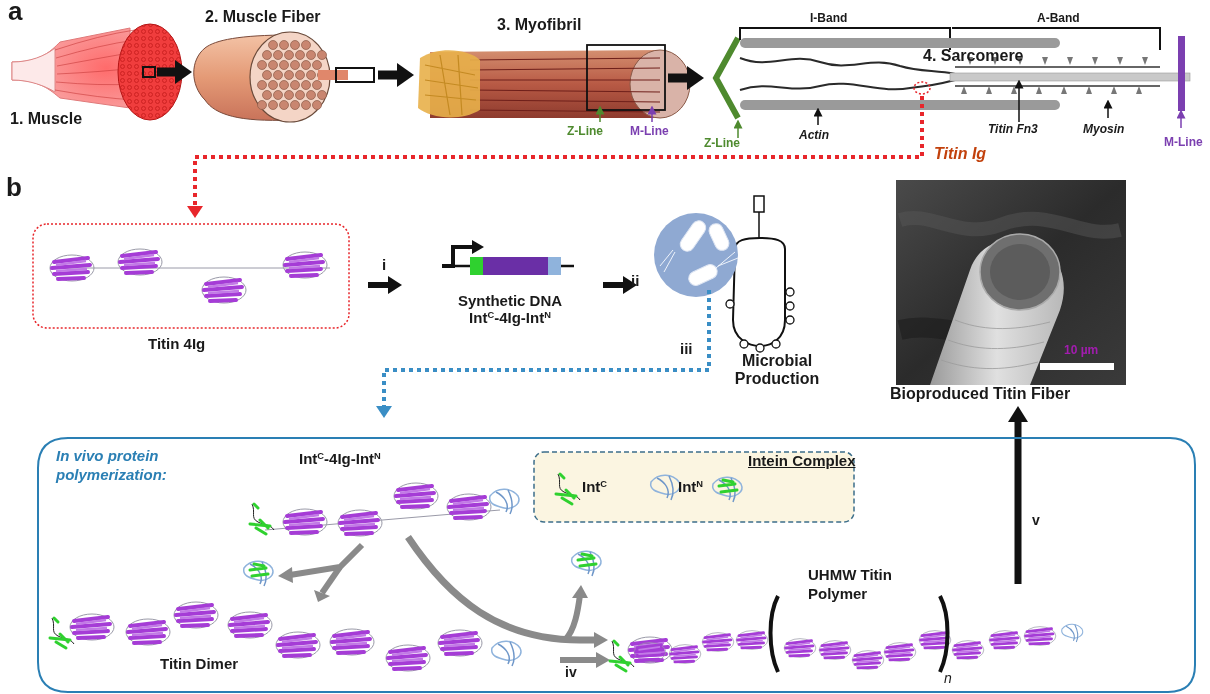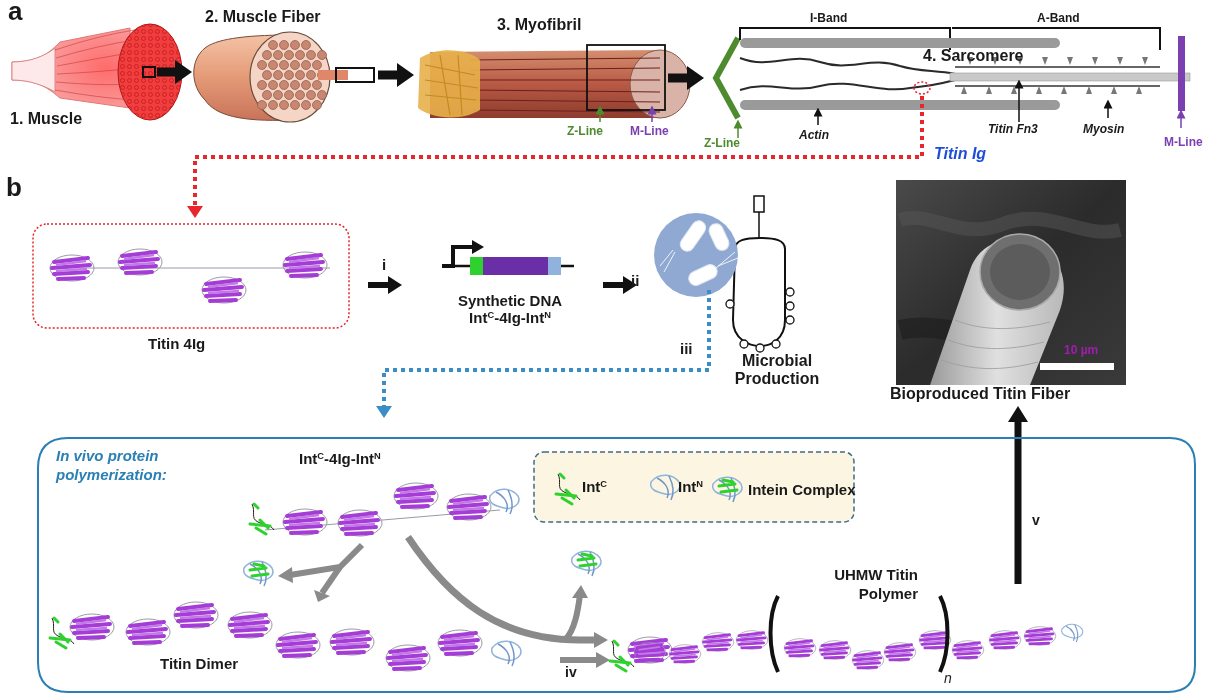--- a/index.html
+++ b/index.html
@@ -357,21 +357,21 @@
 <div class="lbl t13" style="left:567px;top:124px;color:#4e8a2e;">Z-Line</div>
 <div class="lbl t13" style="left:630px;top:124px;color:#7b3fb0;">M-Line</div>
 
 <div class="lbl t13" style="left:810px;top:11px;">I-Band</div>
 <div class="lbl t13" style="left:1037px;top:11px;">A-Band</div>
 <div class="lbl t13" style="left:704px;top:136px;color:#4e8a2e;">Z-Line</div>
 <div class="lbl t13 ital" style="left:799px;top:128px;">Actin</div>
 <div class="lbl t13 ital" style="left:988px;top:122px;font-style:italic;">Titin Fn3</div>
 <div class="lbl t13 ital" style="left:1083px;top:122px;">Myosin</div>
 <div class="lbl t13" style="left:1164px;top:135px;color:#7b3fb0;">M-Line</div>
-<div class="lbl t16 ital" style="left:934px;top:145px;color:#1d4ed8;">Titin Ig</div>
+<div class="lbl t16 ital" style="left:934px;top:145px;color:#c2410c;">Titin Ig</div>
 
 <div class="lbl panel-letter" style="left:6px;top:172px;">b</div>
 <div class="lbl t15" style="left:148px;top:335px;">Titin 4Ig</div>
 <div class="lbl t15" style="left:382px;top:256px;">i</div>
 <div class="lbl t15" style="left:612px;top:272px;margin-left:19px;">ii</div>
 <div class="lbl t15" style="left:680px;top:340px;">iii</div>
 
 <div class="lbl t15" style="left:438px;top:292px;text-align:center;width:144px;">
   <div>Synthetic DNA</div>
   <div><span>Int</span><sup>C</sup><span>-4Ig-Int</span><sup>N</sup></div>
@@ -387,21 +387,21 @@
 <div class="lbl t14" style="left:1032px;top:512px;">v</div>
 
 <div class="lbl t15 ital" style="left:56px;top:446px;color:#2a7fb4;line-height:19px;">
   <div>In vivo protein</div>
   <div>polymerization:</div>
 </div>
 <div class="lbl t15" style="left:299px;top:450px;"><span>Int</span><sup>C</sup><span>-4Ig-Int</span><sup>N</sup></div>
 
 <div class="lbl t15" style="left:582px;top:478px;"><span>Int</span><sup>C</sup></div>
 <div class="lbl t15" style="left:678px;top:478px;"><span>Int</span><sup>N</sup></div>
-<div class="lbl t15" style="left:748px;top:481px;">Intein Complex</div>
+<div class="lbl t15" style="left:748px;top:452px;text-decoration:underline;">Intein Complex</div>
 
 <div class="lbl t15" style="left:160px;top:655px;">Titin Dimer</div>
 <div class="lbl t14" style="left:565px;top:664px;">iv</div>
-<div class="lbl t15" style="left:808px;top:565px;text-align:right;width:110px;line-height:19px;">
+<div class="lbl t15" style="left:808px;top:565px;text-align:left;width:110px;line-height:19px;">
   <div>UHMW Titin</div>
   <div>Polymer</div>
 </div>
 <div class="lbl t14 ital" style="left:944px;top:670px;font-weight:normal;">n</div>
 
 </body></html>

